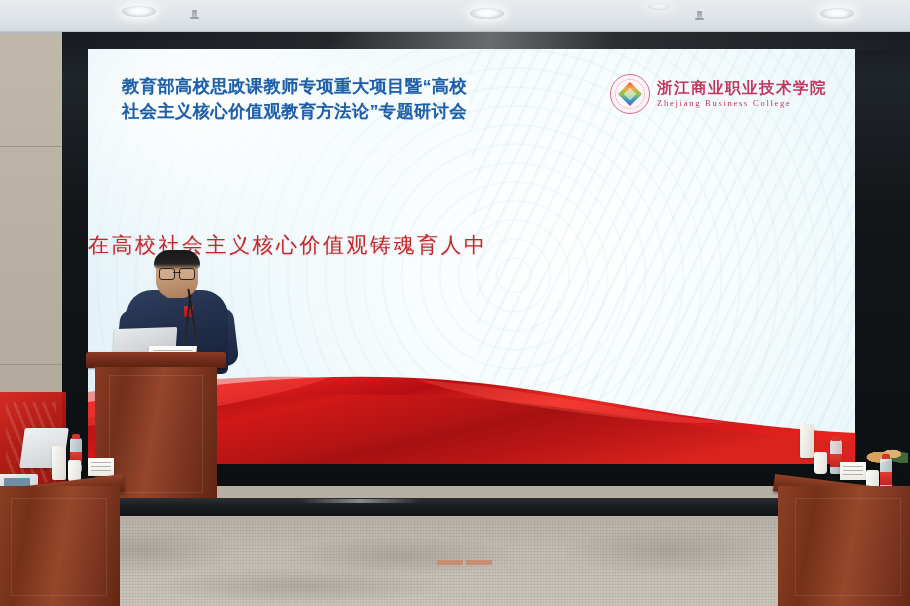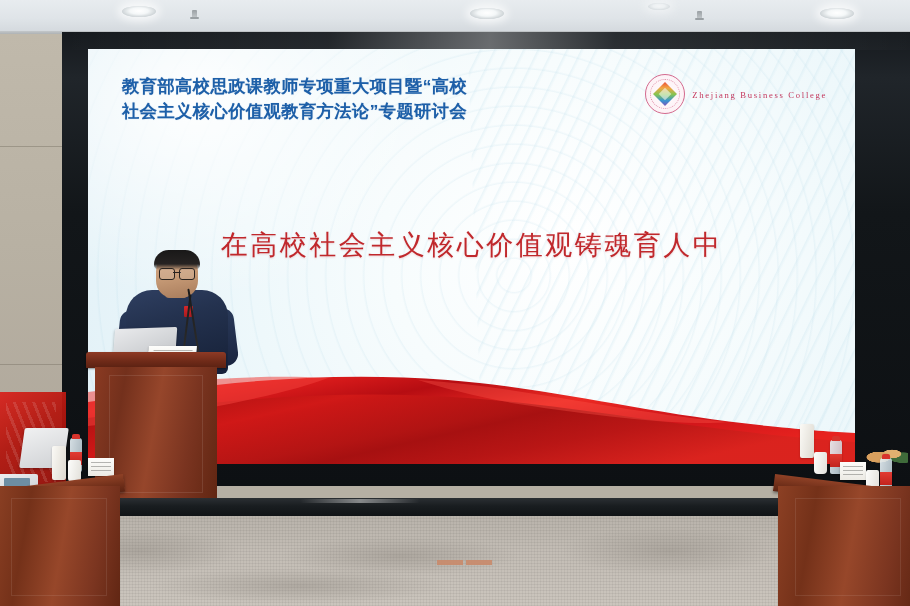--- a/index.html
+++ b/index.html
@@ -142,23 +142,23 @@
     font-family:"Liberation Serif","DejaVu Serif",serif;
     font-size:15.5px;font-weight:bold;color:#c3365c;letter-spacing:1.5px;
   }
   .logo-en{
     font-family:"Liberation Serif","DejaVu Serif",serif;
     font-size:8.6px;color:#c3365c;letter-spacing:1.7px;margin-top:3px;
   }
 
   
   .headline{
-    position:absolute;left:0;right:0;top:124px;text-align:center;
+    position:absolute;left:0;right:0;top:124px;
     font-family:"Liberation Serif","DejaVu Serif",serif;
-    color:#c0282c;font-size:27px;line-height:48px;letter-spacing:2.5px;
+    color:#c0282c;font-size:21px;line-height:48px;letter-spacing:2.5px;
     white-space:pre-line;
     text-shadow:0 1px 2px rgba(192,40,44,.18);
   }
   .headline .l2{display:block;letter-spacing:3px;}
 
   
   .speaker-name{
     position:absolute;left:0;right:0;top:306px;text-align:center;
     font-family:"Liberation Serif","DejaVu Serif",serif;
     font-style:italic;font-weight:bold;
@@ -440,20 +440,21 @@
 
       <div class="slide-header">
         <div class="slide-title-cn">教育部高校思政课教师专项重大项目暨“高校
 社会主义核心价值观教育方法论”专题研讨会</div>
 
         <div class="logo-block">
           <div class="logo-mark">
             <div class="logo-diamond"></div>
           </div>
           <div class="logo-text">
+            <div class="logo-cn">浙江商业职业技术学院</div>
             <div class="logo-en">Zhejiang Business College</div>
           </div>
         </div>
       </div>
 
       <div class="headline">
         <span>在高校社会主义核心价值观铸魂育人中</span>
       </div>
 
 

